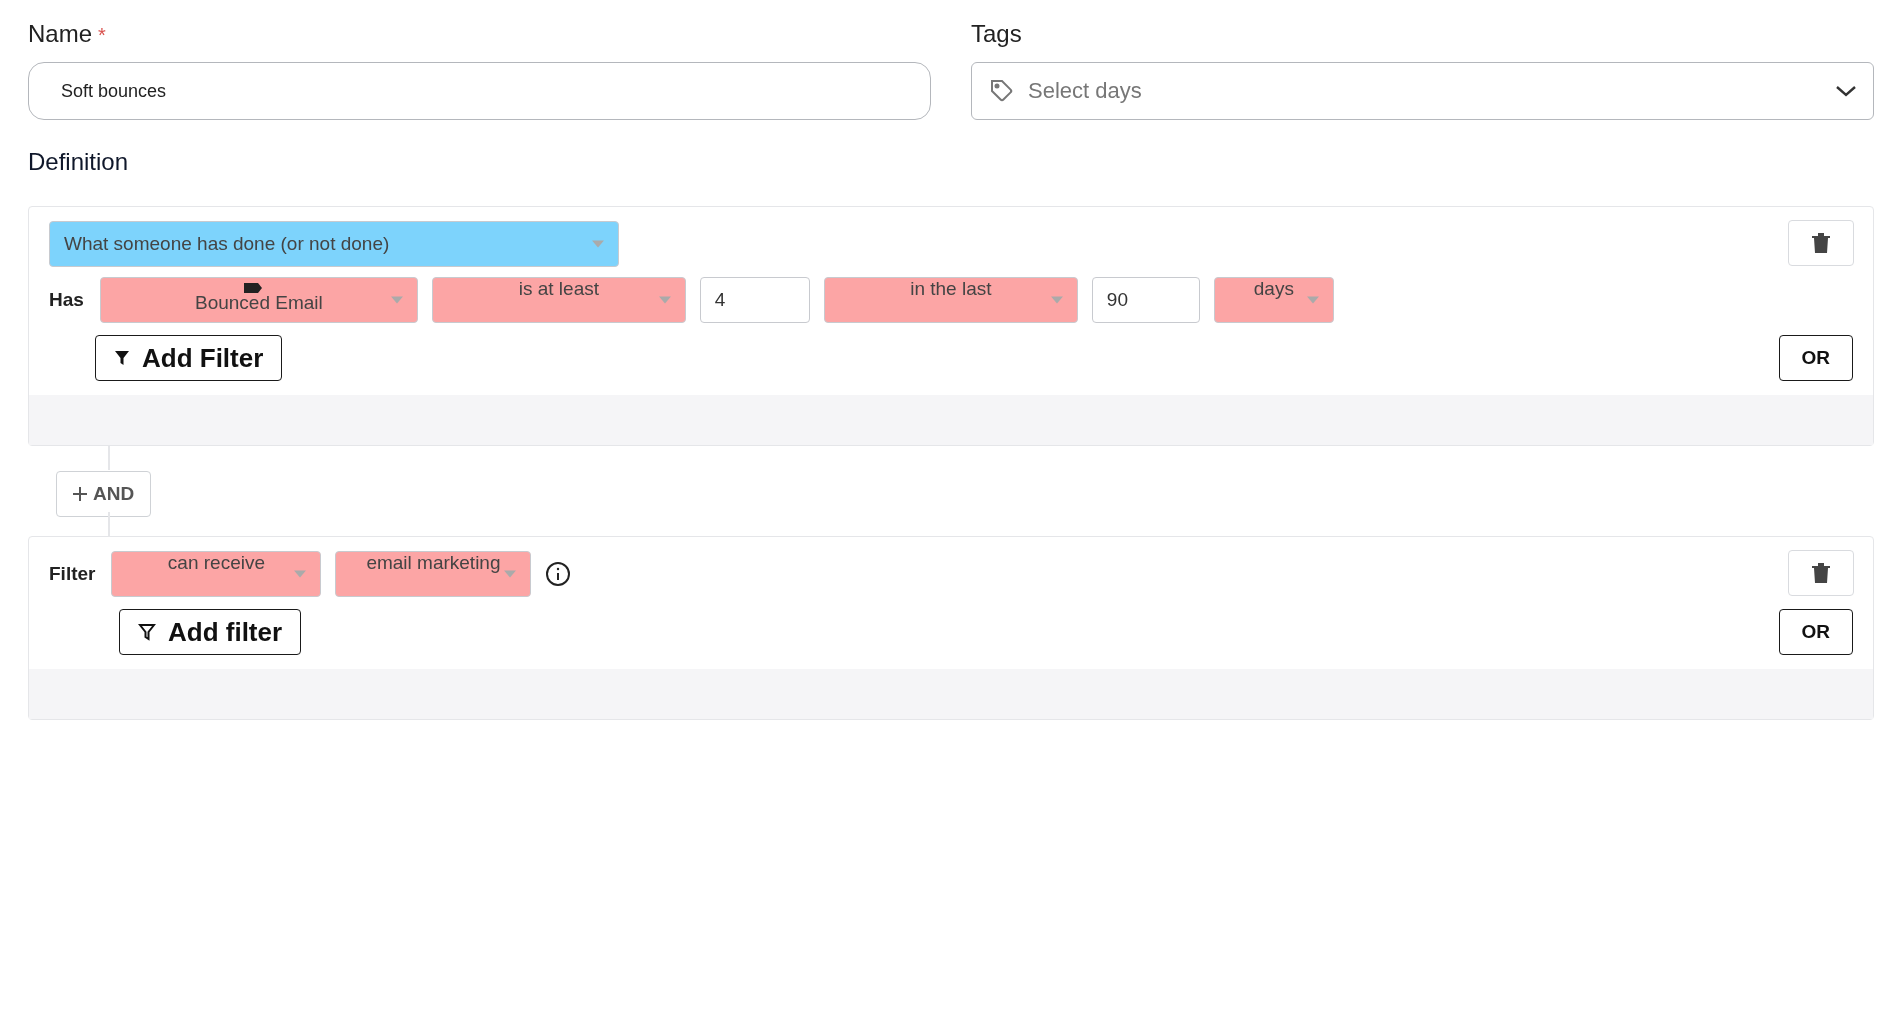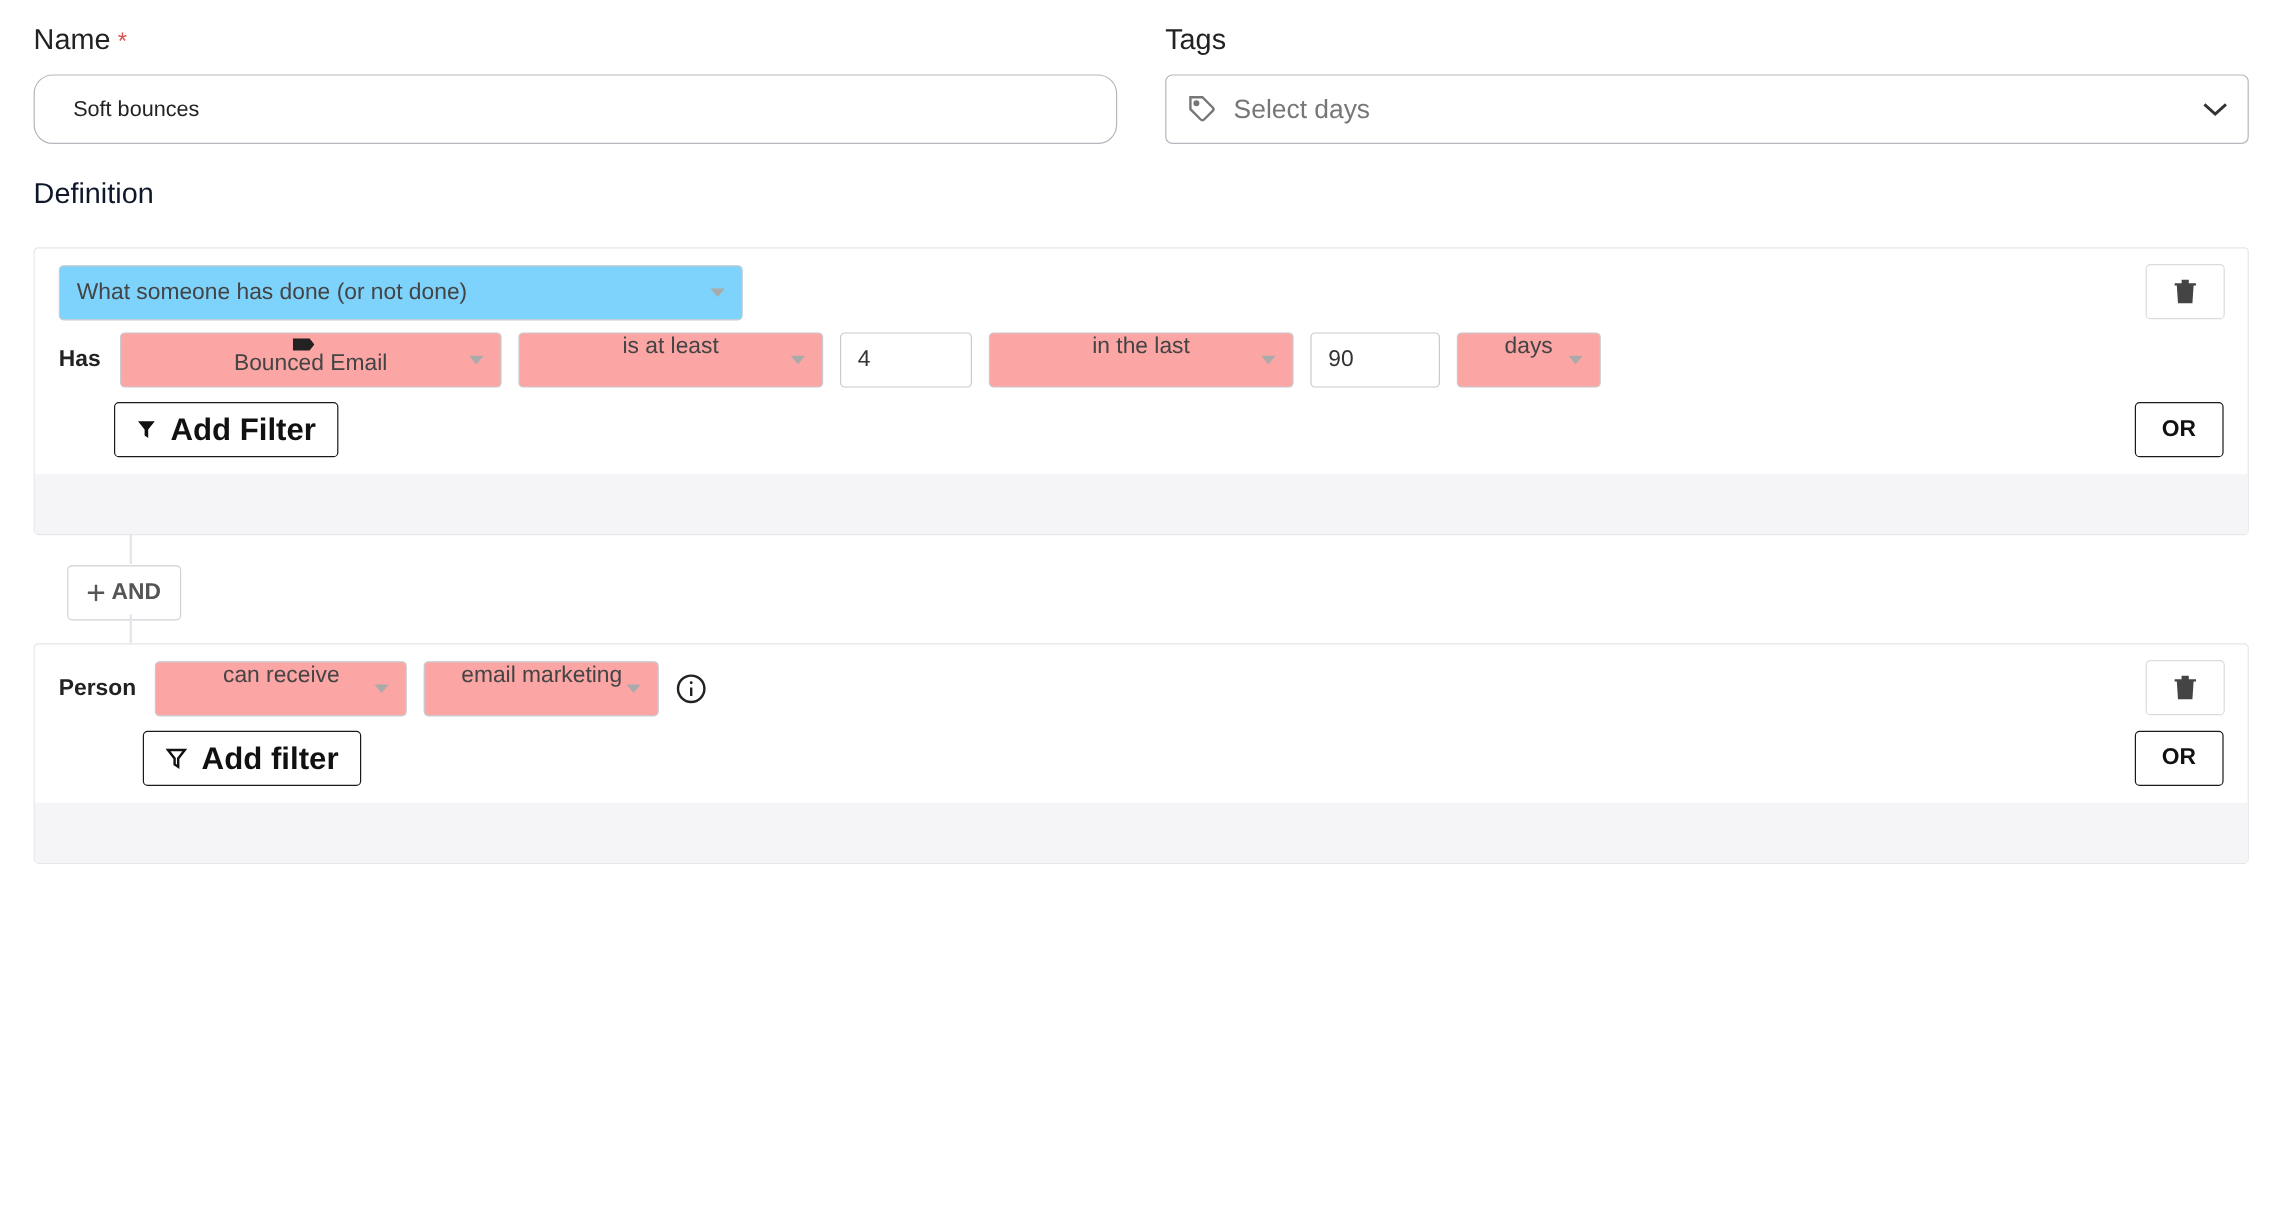--- a/index.html
+++ b/index.html
@@ -154,21 +154,21 @@
     <span>AND</span>
   </button>
   <div class="connector-line-bottom"></div>
 </div>
 
 <div class="group-outer">
   <div class="definition-group">
     <div class="definition-inner">
 
       <div class="condition-row person-row">
-        <span class="row-label">Person</span>
+        <span class="row-label">Filter</span>
 
         <div class="sel can-sel">
           <span>can receive</span>
           <span class="caret-sm"></span>
         </div>
 
         <div class="sel channel-sel">
           <span>email marketing</span>
           <span class="caret-sm"></span>
         </div>

